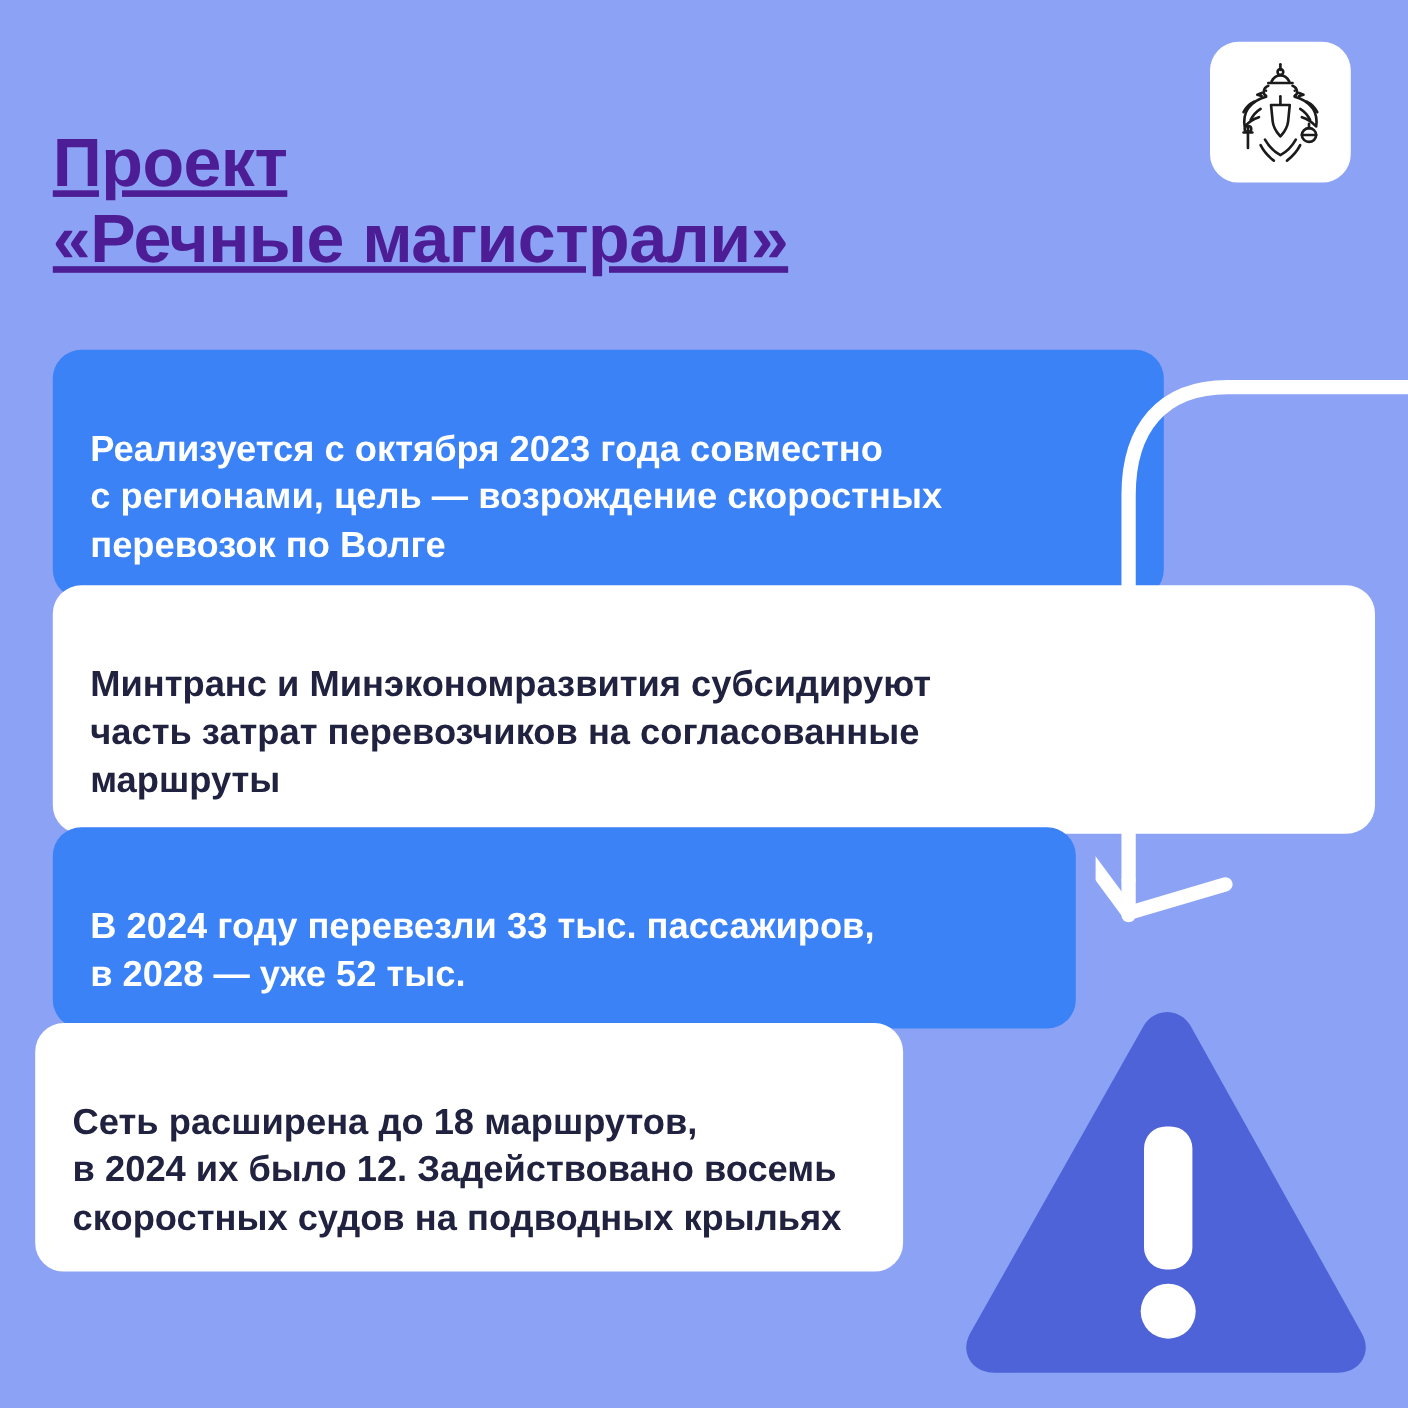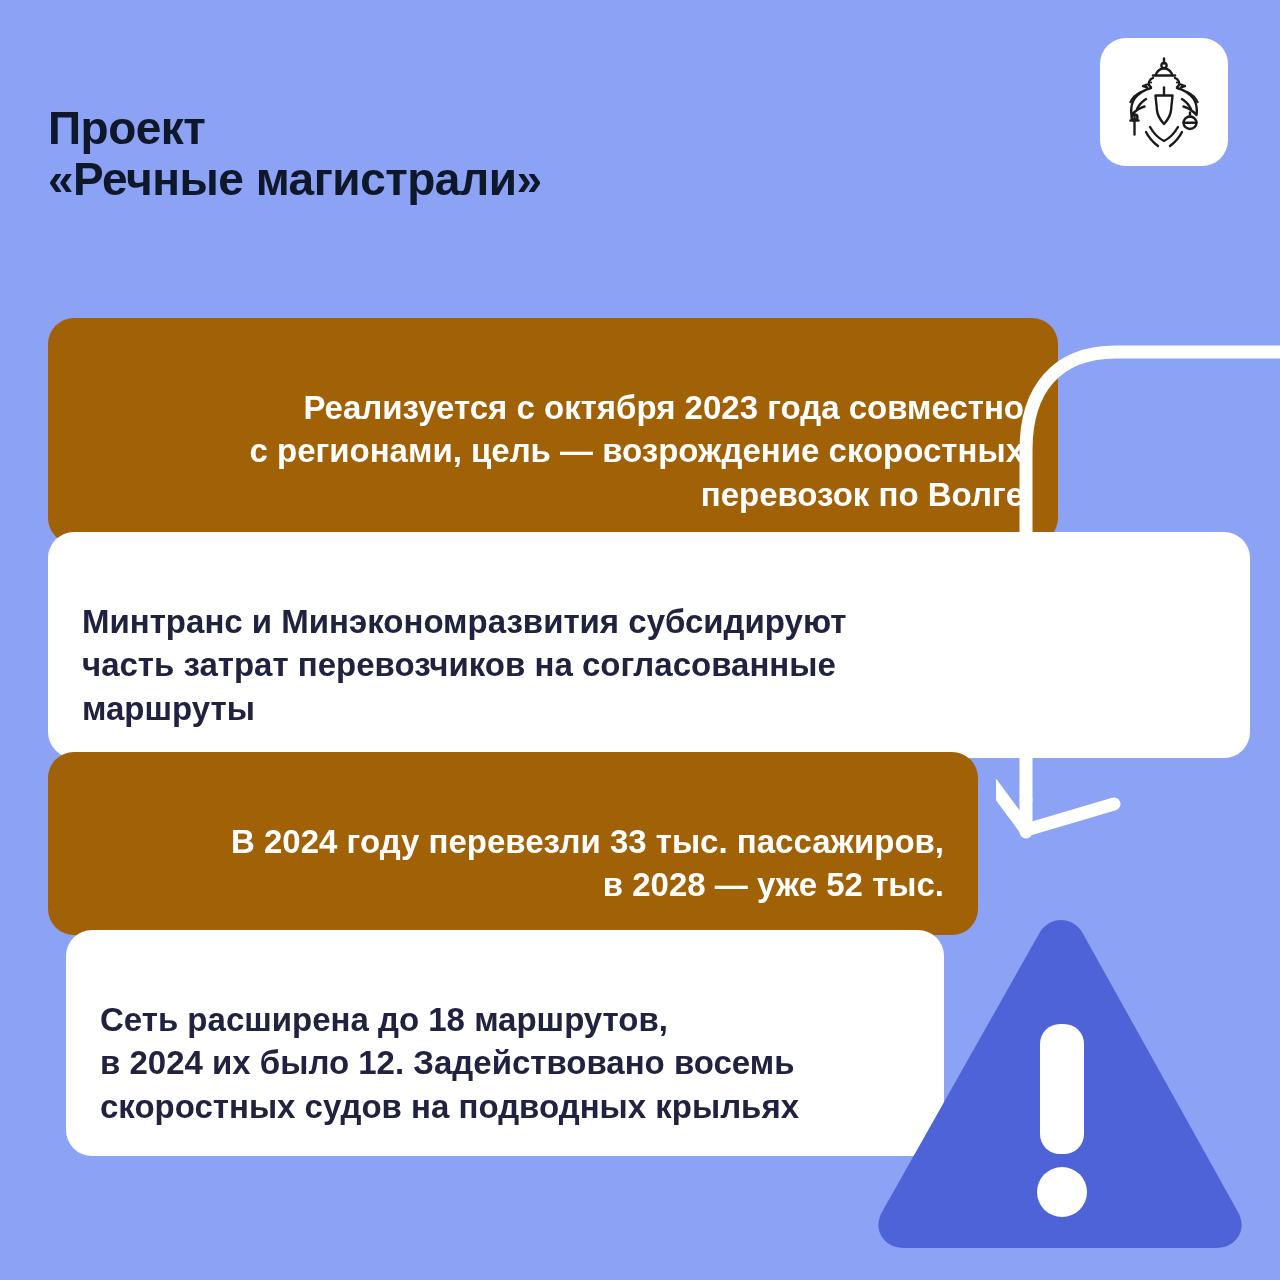--- a/index.html
+++ b/index.html
@@ -35,44 +35,44 @@
     align-items: center;
     justify-content: center;
   }
   .logo-badge svg { display: block; }
 
   
   .title {
     position: absolute;
     left: 48px;
     top: 72px;
-    color: #0f172a;
-    font-size: 46px;
+    color: #4c1d95;
+    font-size: 62px;
     font-weight: bold;
     line-height: 1.12;
     letter-spacing: -0.5px;
     max-width: 900px;
     white-space: pre-line;
+    text-decoration: underline;
   }
 
   
   .bubble {
     position: absolute;
     border-radius: 26px;
     padding: 24px 34px 28px 34px;
     font-size: 33px;
     font-weight: bold;
     line-height: 1.32;
     white-space: pre-line;
     box-sizing: border-box;
   }
   .bubble.dark {
-    background: #a16207;
+    background: #3b82f6;
     color: #ffffff;
-    text-align: right;
   }
   .bubble.light {
     background: #ffffff;
     color: #20223f;
   }
   
   .bubble::after {
     content: "";
     position: absolute;
     left: 0;
@@ -83,21 +83,21 @@
     border-bottom-right-radius: 26px;
     background: inherit;
     z-index: -1;
   }
   .bubble.b1 { left: 48px; top: 318px; width: 1010px; }
   .bubble.b1::after { width: 430px; bottom: -30px; }
   .bubble.b2 { left: 48px; top: 532px; width: 1202px; }
   .bubble.b2::after { width: 262px; bottom: -30px; }
   .bubble.b3 { left: 48px; top: 752px; width: 930px; }
   .bubble.b3::after { width: 486px; bottom: -30px; }
-  .bubble.b4 { left: 66px; top: 930px; width: 878px; }
+  .bubble.b4 { left: 32px; top: 930px; width: 789px; }
   .bubble.b4::after { width: 380px; bottom: -30px; }
 
   
   .arrow {
     position: absolute;
     right: -6px;
     top: 330px;
     width: 290px;
     height: 540px;
     pointer-events: none;

